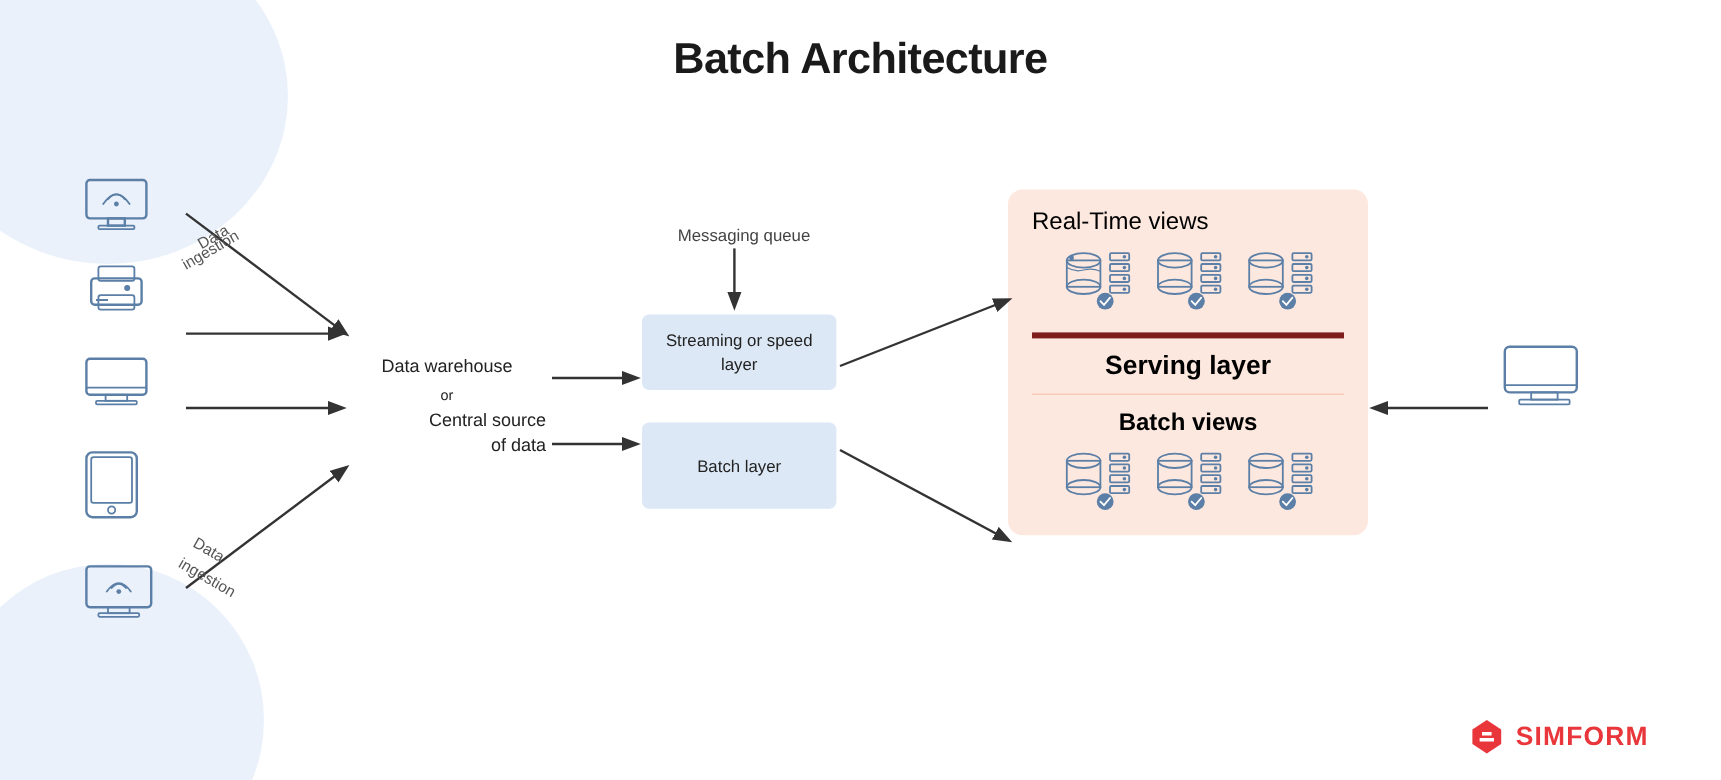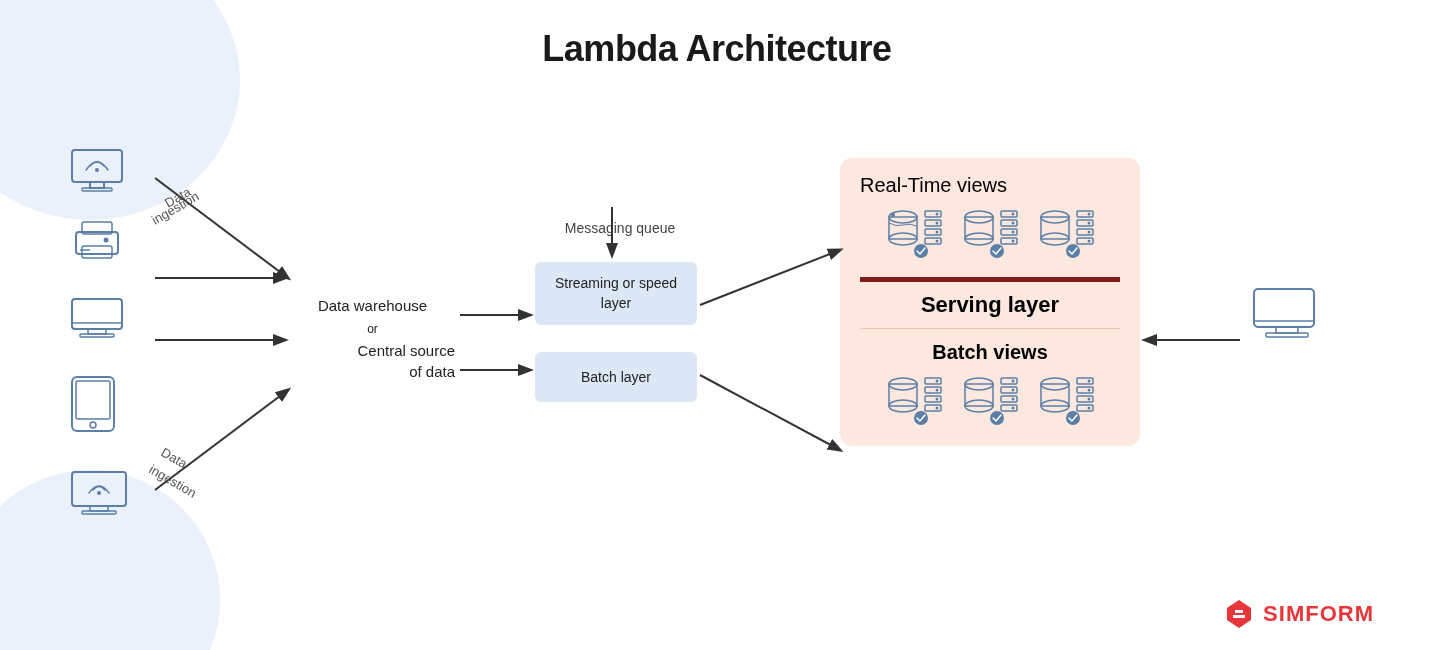--- a/index.html
+++ b/index.html
@@ -85,21 +85,21 @@
     }
   </style>
 </head>
 <body>
 
 <div class="page-container">
 
   <div class="blob-top-left"></div>
   <div class="blob-bottom-left"></div>
 
-  <h1 class="page-title">Lambda Architecture</h1>
+  <h1 class="page-title">Batch Architecture</h1>
 
   <svg class="diagram-svg" viewBox="0 0 1434 650" preserveAspectRatio="none" style="position:absolute;top:0;left:0;width:1434px;height:650px;pointer-events:none;z-index:10;">
 
     <line x1="155" y1="178" x2="288" y2="278" stroke="#333" stroke-width="2" marker-end="url(#arrow)"></line>
 
     <line x1="155" y1="490" x2="288" y2="390" stroke="#333" stroke-width="2" marker-end="url(#arrow)"></line>
 
     <line x1="155" y1="278" x2="285" y2="278" stroke="#333" stroke-width="2" marker-end="url(#arrow)"></line>
     <line x1="155" y1="340" x2="285" y2="340" stroke="#333" stroke-width="2" marker-end="url(#arrow)"></line>
 
@@ -180,29 +180,29 @@
     </svg>
   </div>
 
   <div style="position:absolute;top:295px;left:290px;width:165px;">
     <div style="font-size:15px;color:#222;text-align:center;line-height:1.5;">Data warehouse</div>
     <div style="font-size:12px;color:#222;text-align:center;margin:4px 0;">or</div>
     <div style="font-size:15px;color:#222;text-align:right;line-height:1.4;">Central source<br>of data</div>
   </div>
 
   <div style="position:absolute;top:188px;left:540px;width:160px;text-align:center;">
-    <div style="font-size:14px;color:#444;margin-top:32px;">Messaging queue</div>
+    <div style="font-size:14px;color:#444;">Messaging queue</div>
   </div>
 
   <div style="position:absolute;top:262px;left:535px;width:162px;">
     <div style="background:#dce8f5;border-radius:6px;padding:12px 6px;text-align:center;font-size:14px;color:#222;line-height:1.4;">Streaming or speed<br>layer</div>
   </div>
 
   <div style="position:absolute;top:352px;left:535px;width:162px;">
-    <div style="background:#dce8f5;border-radius:6px;padding:17px 14px;text-align:center;font-size:14px;color:#222;">Batch layer</div>
+    <div style="background:#dce8f5;border-radius:6px;padding:28px 14px;text-align:center;font-size:14px;color:#222;">Batch layer</div>
   </div>
 
   <div style="position:absolute;top:158px;left:840px;width:300px;background:#fde8df;border-radius:12px;padding:16px 20px 20px 20px;">
 
     <div style="font-size:20px;font-weight:400;text-align:left;margin-bottom:10px;">Real-Time views</div>
 
     <div style="display:flex;justify-content:center;gap:14px;margin-bottom:18px;">
 
       <svg width="62" height="52" viewBox="0 0 62 52" fill="none">
         <ellipse cx="20" cy="10" rx="14" ry="6" stroke="#5b7fa6" stroke-width="1.5" fill="none"></ellipse>

